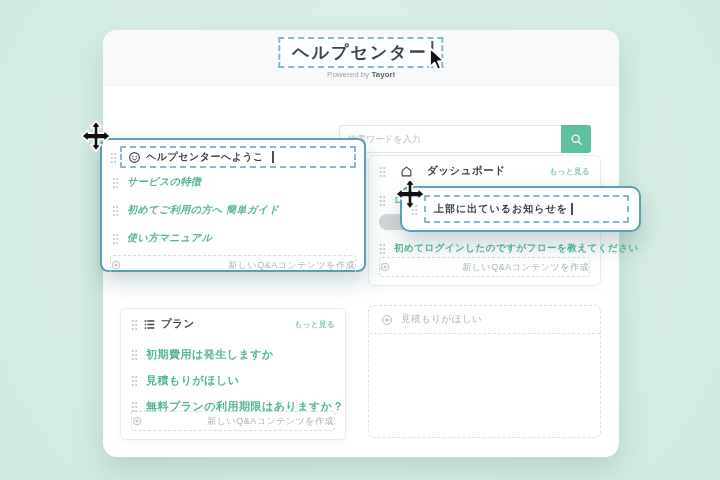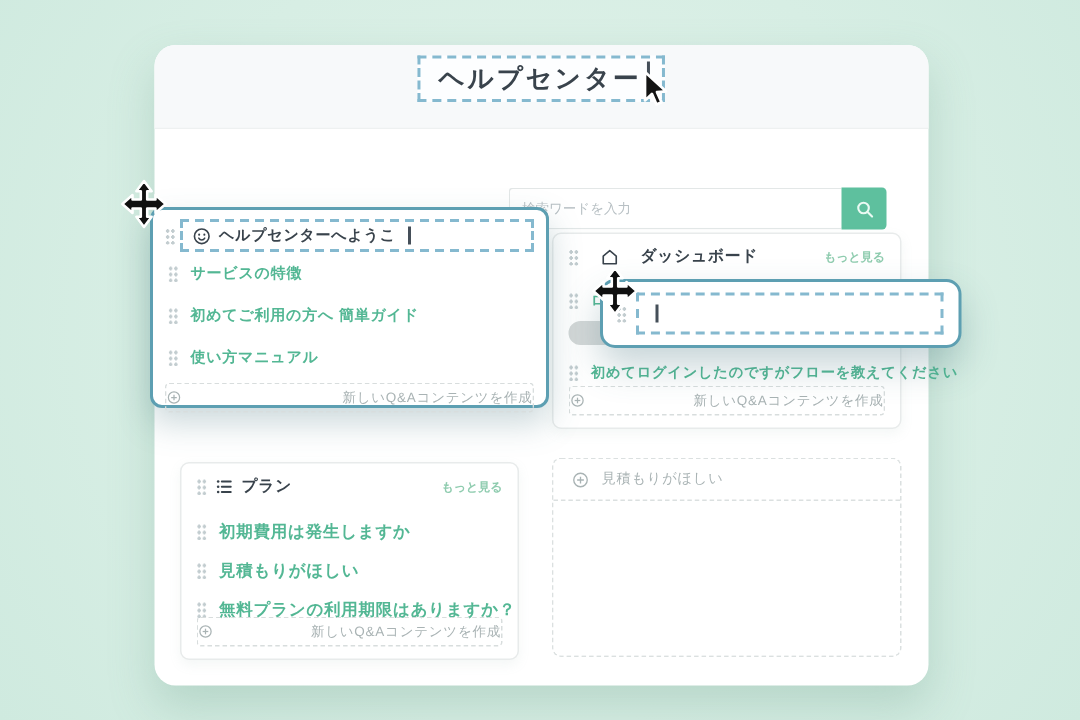--- a/index.html
+++ b/index.html
@@ -59,21 +59,21 @@
     border:1px dashed #d8dddd; border-radius:3px; color:#a9b3b4; font-size:9px;
     height:20px; letter-spacing:0.5px; cursor:pointer; background:transparent;
   }
 
   
   .card1 { left:100px; top:138px; width:266px; height:134px; padding:6px 8px 8px 8px; z-index:30; }
   .card1 .header-box {
     flex:1; border:2px dashed #85b9cf; background:#fff; height:22px;
     display:flex; align-items:center; gap:5px; padding:0 6px; margin-left:3px;
   }
-  .card1 .item { padding:7px 2px; gap:8px; }
+  .card1 .item { padding:7px 2px; gap:8px;font-style:italic; }
   .card1 .add-btn { margin-top:3px; }
 
   
   .card2 { left:368px; top:155px; width:233px; height:131px; z-index:5; }
   .card2 .header { position:absolute; left:10px; right:10px; top:8px; gap:14px; }
   .card2 .obscured { position:absolute; left:10px; top:38px; gap:8px; }
   .ghost-bar { position:absolute; left:10px; right:12px; top:58px; height:16px; background:#d4d8d8; border-radius:8px; }
   .card2 .item { position:absolute; left:10px; right:10px; top:86px; gap:8px; }
   .card2 .add-btn { position:absolute; left:10px; right:10px; bottom:8px; }
   .card2 .qa-link { font-size:9.5px; }
@@ -112,20 +112,24 @@
   svg { display:block; }
 </style>
 </head>
 <body>
 
 <div class="panel">
   <div class="panel-top">
     <div class="title-box">
       <span class="title-text">ヘルプセンター</span>
       <span class="caret"></span>
+    </div>
+    <div class="powered">
+      <span>Powered by</span>
+      <b>Tayori</b>
     </div>
   </div>
 
   <div class="search-row">
     <input class="search-input" type="text" placeholder="検索ワードを入力" style="">
     <button class="search-btn">
       <span>
         <svg width="13" height="13" viewBox="0 0 24 24" fill="none" stroke="#eafaf3" stroke-width="2.6" stroke-linecap="round">
           <circle cx="10.5" cy="10.5" r="6.5"></circle>
             <line x1="15.5" y1="15.5" x2="21" y2="21"></line>
@@ -211,20 +215,21 @@
           <line x1="7.5" y1="12" x2="16.5" y2="12"></line>
       </svg>
     </span>
     <span>新しいQ&amp;Aコンテンツを作成</span>
   </div>
 </div>
 
 <div class="float-card">
   <span class="grip"></span>
   <div class="drag-box">
+    <span class="drag-text">上部に出ているお知らせを</span>
     <span class="caret small"></span>
   </div>
 </div>
 
 <div class="card card-plain card3">
   <div class="row header">
     <span class="grip"></span>
     <span>
       <svg width="13" height="13" viewBox="0 0 24 24">
         <circle cx="4.5" cy="5.5" r="1.6" fill="#39434c"></circle>

